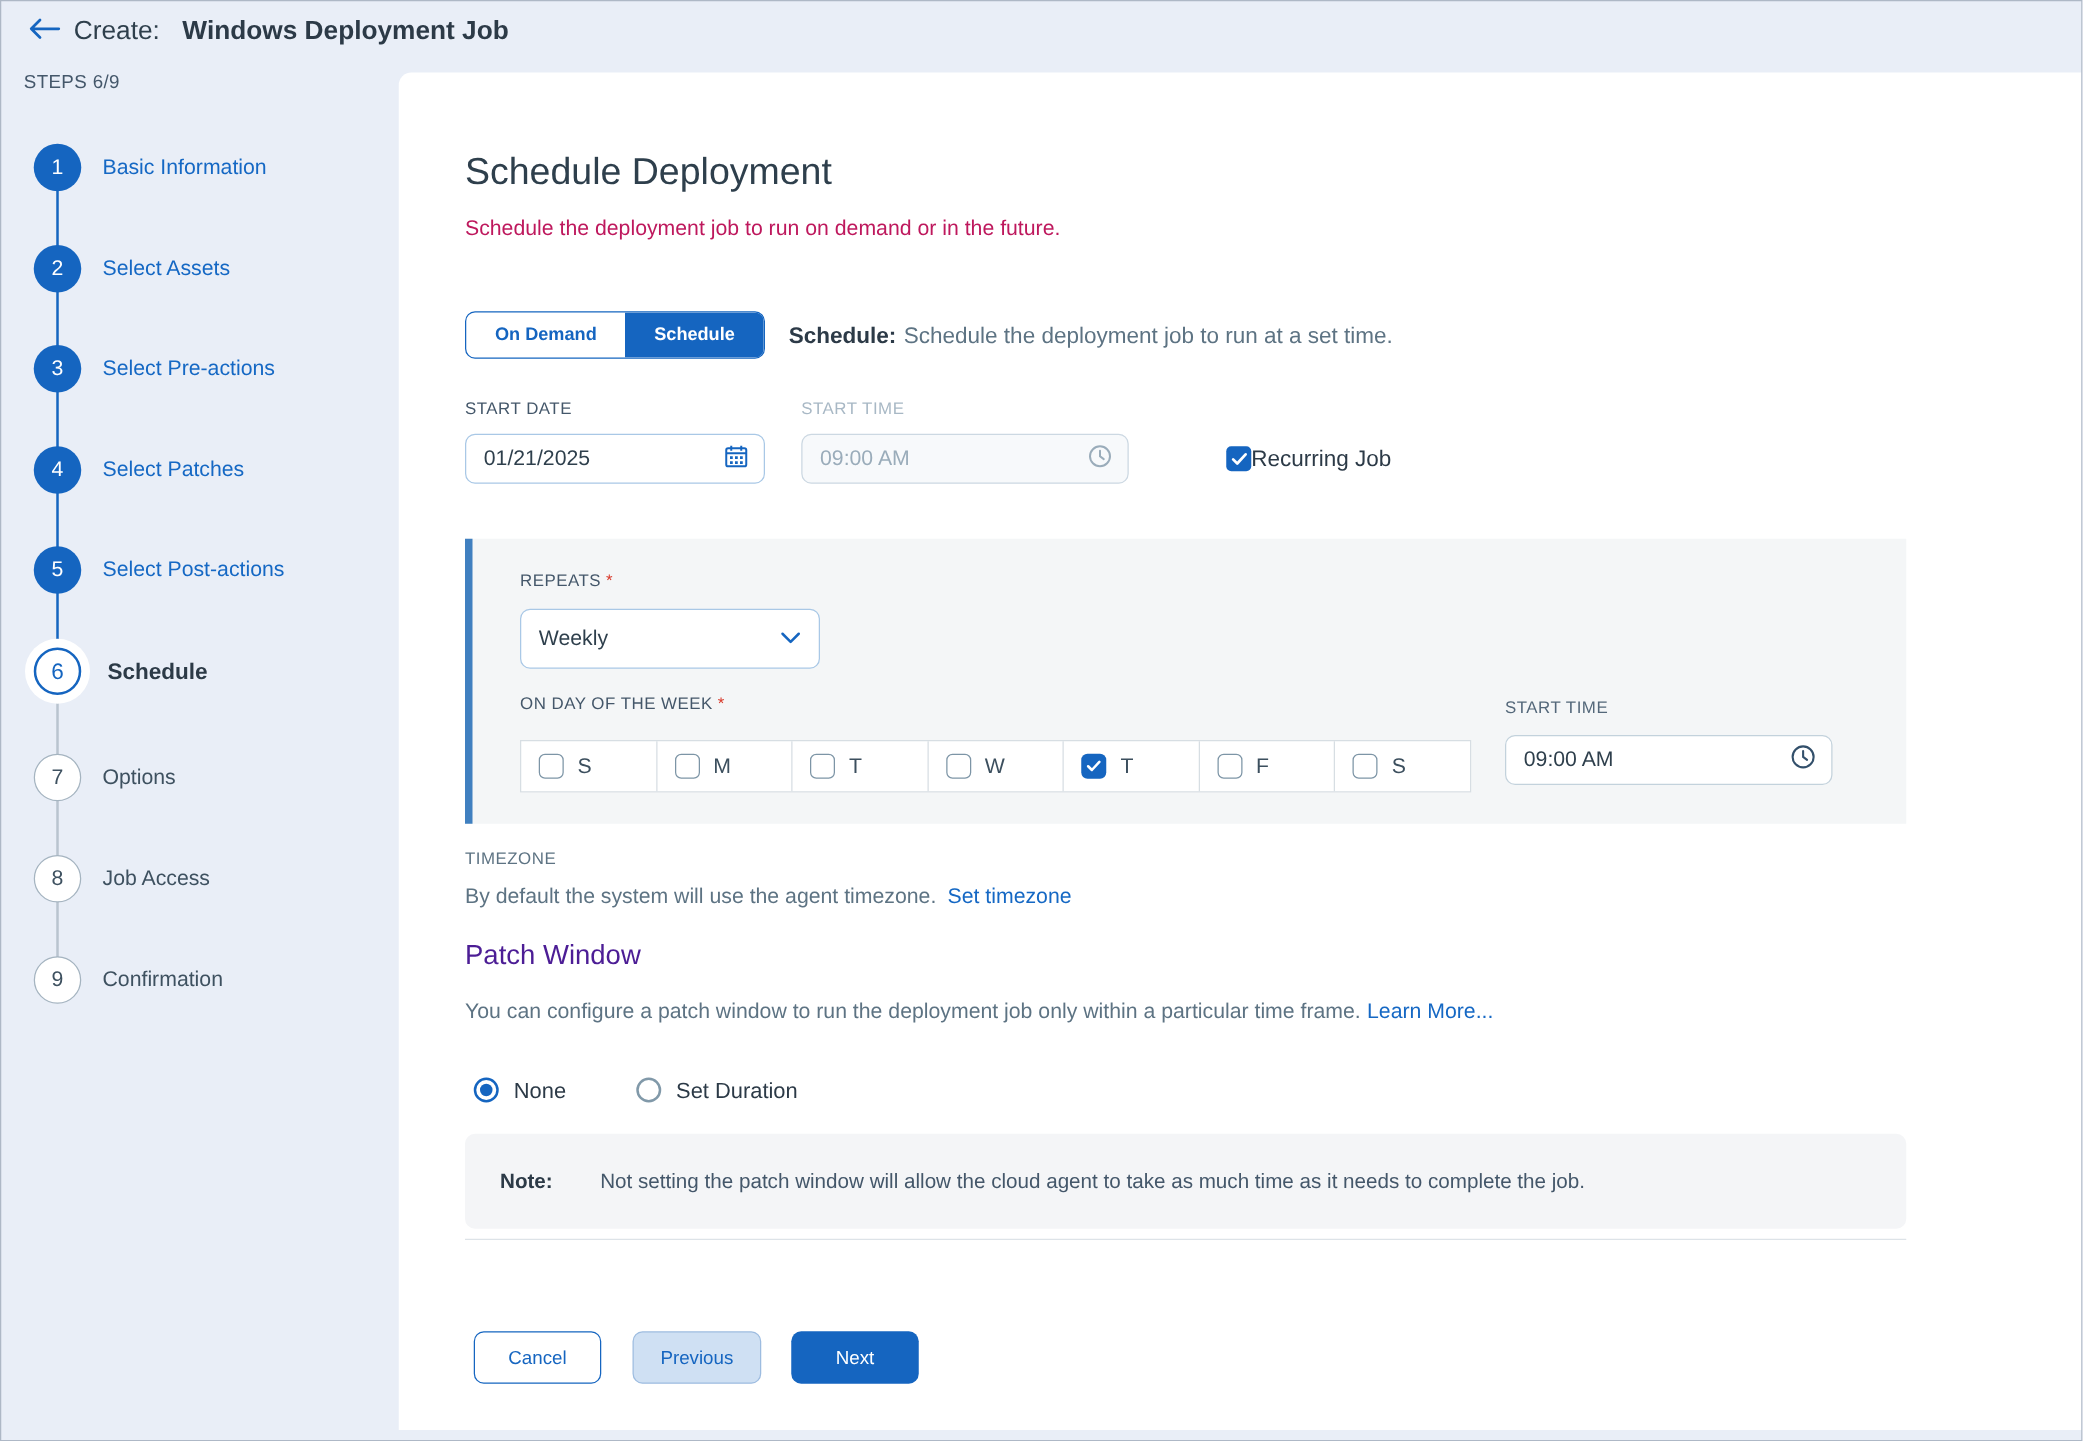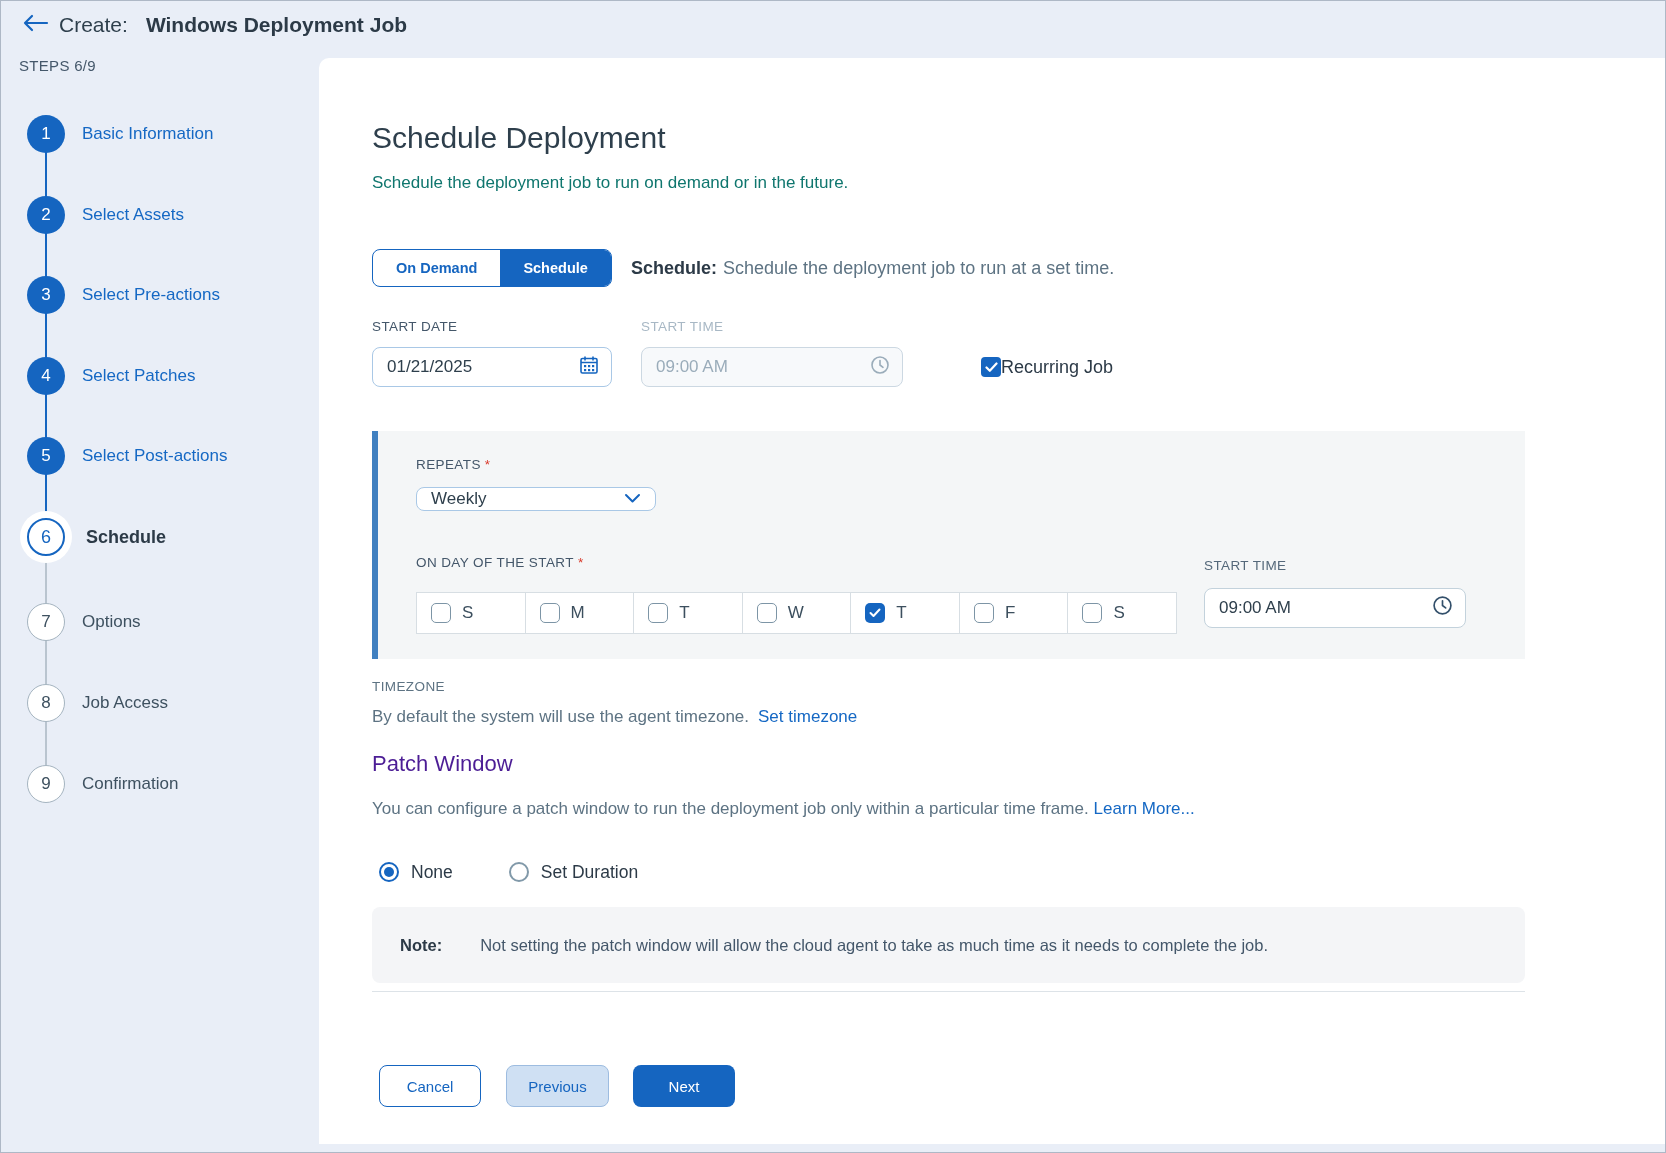--- a/index.html
+++ b/index.html
@@ -29,21 +29,21 @@
   .step.todo .step-circle { background:#fff; color:#3e5160; border:1px solid #a5b4c0; }
   .step-label { margin-left:17px; font-size:17px; }
   .step.done .step-label { color:#1568c4; }
   .step.current .step-label { color:#2c3a47; font-weight:700; font-size:18px; margin-left:21px; }
   .step.todo .step-label { color:#3e5160; }
 
   
   .main-panel { position:absolute; left:318px; top:57px; right:0; bottom:8px;
                 background:#fff; border-top-left-radius:10px; }
   .page-title { position:absolute; left:371px; top:120px; font-size:30px; font-weight:400; color:#2e3f4c; }
-  .page-subtitle { position:absolute; left:371px; top:172px; font-size:17px; color:#0f766e; }
+  .page-subtitle { position:absolute; left:371px; top:172px; font-size:17px; color:#be185d; }
 
   .mode-toggle { position:absolute; left:371px; top:248px; height:38px; display:flex;
                  border:1px solid #1565c0; border-radius:8px; overflow:hidden; background:#fff; cursor:pointer; }
   .mode-btn { padding:0 23px; display:flex; align-items:center; font-size:14.5px;
               font-weight:600; color:#1565c0; }
   .mode-btn.selected { background:#1565c0; color:#fff; }
   .mode-desc { position:absolute; left:630px; top:257px; font-size:18px; color:#5d7383; }
   .mode-desc .lbl { font-weight:700; color:#2c3a47; margin-right:6px; }
 
   .field-label { position:absolute; font-size:13.5px; letter-spacing:.4px; color:#44576a; font-weight:500; }
@@ -58,21 +58,21 @@
   .recurring-wrap { position:absolute; left:980px; top:346px; height:40px; display:flex;
                     align-items:center; }
   .checkbox { width:20px; height:20px; border-radius:4px; background:#1565c0;
               display:flex; align-items:center; justify-content:center; cursor:pointer; }
   .recurring-label { font-size:18px; color:#2c3a47; }
 
   .recur-panel { position:absolute; left:371px; top:430px; width:1153px; height:228px;
                  background:#f4f6f7; border-left:6px solid #4080c0; }
   #repeats-label { left:415px; top:456px; }
   .red { color:#d93a2b; margin-left:4px; }
-  .select { position:absolute; left:415px; top:486px; width:240px; height:24px; border:1px solid #a9c8e6;
+  .select { position:absolute; left:415px; top:486px; width:240px; height:48px; border:1px solid #a9c8e6;
             border-radius:8px; background:#fff; display:flex; align-items:center; justify-content:space-between;
             padding:0 14px; font-size:17px; color:#2e3f4c; cursor:pointer; }
   #dow-label { left:415px; top:554px; }
   .day-row { position:absolute; left:415px; top:591px; width:761px; height:42px; display:flex;
              background:#fff; border:1px solid #d7dee3; }
   .day-cell { flex:1; display:flex; align-items:center; gap:11px; padding-left:14px;
               border-right:1px solid #d7dee3; cursor:pointer; }
   .day-cell:last-child { border-right:none; }
   .day-cb { width:20px; height:20px; border:1.5px solid #7d95a6; border-radius:5px; background:#fff;
             display:flex; align-items:center; justify-content:center; }
@@ -223,21 +223,21 @@
   <div class="field-label" id="repeats-label"><span>REPEATS</span><span class="red">*</span></div>
   <div class="select">
     <span>Weekly</span>
     <span>
       <svg width="17" height="11" viewBox="0 0 17 11" fill="none">
           <path d="M2 2 L8.5 8.5 L15 2" stroke="#1565c0" stroke-width="2" stroke-linecap="round" stroke-linejoin="round"></path>
         </svg>
     </span>
   </div>
 
-  <div class="field-label" id="dow-label"><span>ON DAY OF THE START</span><span class="red">*</span></div>
+  <div class="field-label" id="dow-label"><span>ON DAY OF THE WEEK</span><span class="red">*</span></div>
 
   <div class="day-row">
     <div class="day-cell">
       <span class="day-cb"></span>
       <span class="day-letter">S</span>
     </div>
     <div class="day-cell">
       <span class="day-cb"></span>
       <span class="day-letter">M</span>
     </div>

